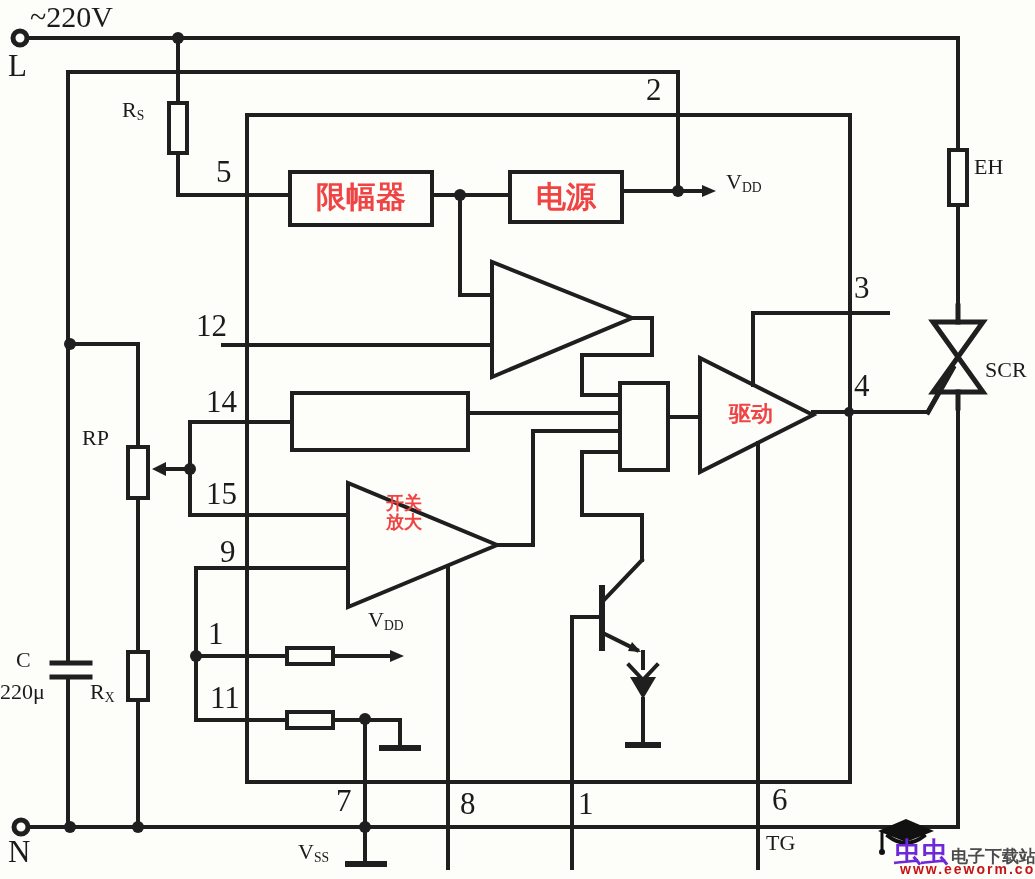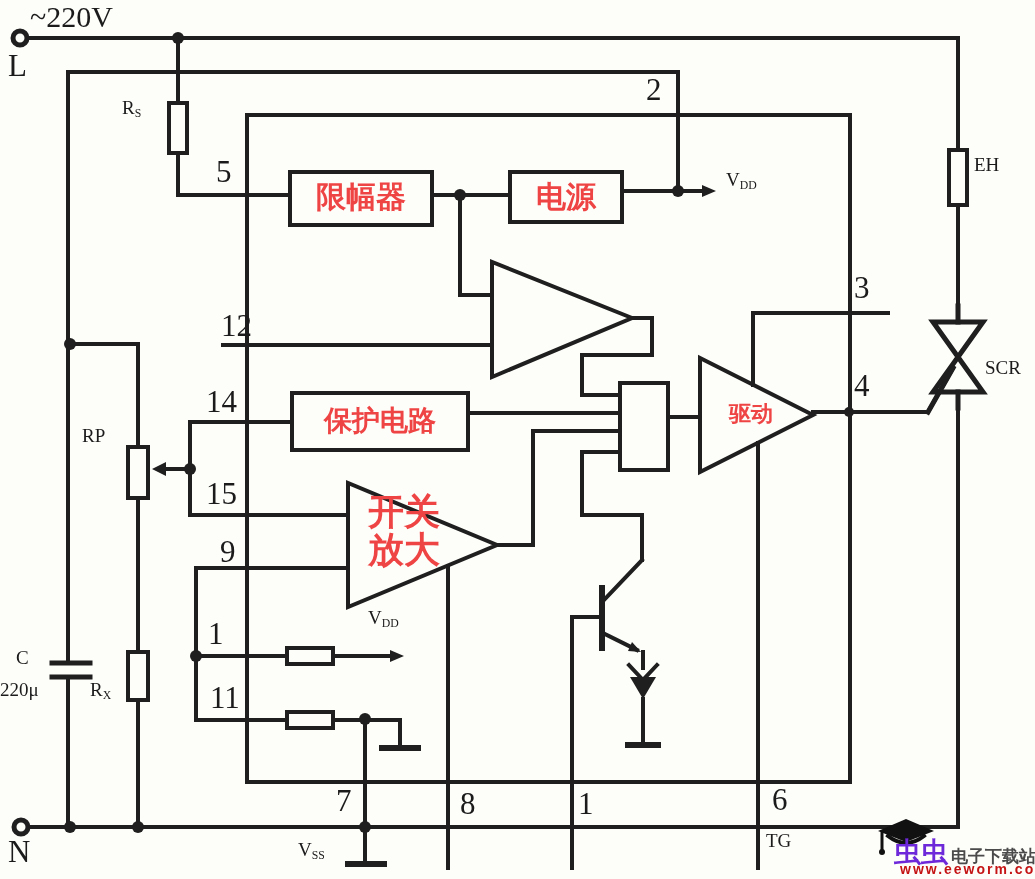--- a/index.html
+++ b/index.html
@@ -1,21 +1,21 @@
 <!DOCTYPE html>
 <html><head>
 <meta charset="utf-8">
 <style>
   html,body{margin:0;padding:0;background:#e8e8e4;}
   #stage{position:relative;width:1035px;height:879px;background:#fdfdfa;overflow:hidden;
          font-family:"Liberation Serif",serif;}
   #art{position:absolute;left:0;top:0;z-index:1;}
   .lb{position:absolute;z-index:2;color:#1b1b1b;white-space:nowrap;line-height:1.05;}
   .pin{font-size:31px;}
-  .comp{font-size:19px;}
+  .comp{font-size:22px;}
   .cn{font-weight:700;color:#ef4444;text-align:center;}
   .sub{font-size:0.62em;vertical-align:-0.25em;font-weight:inherit;}
   .wm-brand{font-size:27px;font-weight:700;color:#6d28d9;font-family:"Liberation Sans",sans-serif;}
   .wm-site{font-size:17px;font-weight:700;color:#4b4b4b;font-family:"Liberation Sans",sans-serif;}
   .wm-url{font-size:14px;font-weight:700;color:#c41414;letter-spacing:2px;font-family:"Liberation Sans",sans-serif;}
 </style>
 </head>
 <body>
 
 <div id="stage">
@@ -180,37 +180,36 @@
   <span class="lb comp" style="left:974px;top:155px">EH</span>
   <span class="lb comp" style="left:985px;top:358px">SCR</span>
   <span class="lb comp" style="left:766px;top:831px">TG</span>
 
   <span class="lb comp" style="left:726px;top:170px"><span>V</span><sub class="sub">DD</sub></span>
   <span class="lb comp" style="left:368px;top:608px"><span>V</span><sub class="sub">DD</sub></span>
   <span class="lb comp" style="left:298px;top:840px"><span>V</span><sub class="sub">SS</sub></span>
 
   <span class="lb pin" style="left:216px;top:156px">5</span>
   <span class="lb pin" style="left:646px;top:74px">2</span>
-  <span class="lb pin" style="left:221px;top:310px">12</span>
+  <span class="lb pin" style="left:196px;top:310px">12</span>
   <span class="lb pin" style="left:206px;top:386px">14</span>
   <span class="lb pin" style="left:206px;top:478px">15</span>
   <span class="lb pin" style="left:220px;top:536px">9</span>
   <span class="lb pin" style="left:208px;top:618px">1</span>
   <span class="lb pin" style="left:210px;top:682px">11</span>
   <span class="lb pin" style="left:336px;top:785px">7</span>
   <span class="lb pin" style="left:460px;top:788px">8</span>
   <span class="lb pin" style="left:578px;top:788px">1</span>
   <span class="lb pin" style="left:772px;top:784px">6</span>
   <span class="lb pin" style="left:854px;top:272px">3</span>
   <span class="lb pin" style="left:854px;top:370px">4</span>
 
   <span class="lb cn" style="left:295px;top:181px;width:132px;font-size:30px">限幅器</span>
   <span class="lb cn" style="left:515px;top:181px;width:102px;font-size:30px">电源</span>
-  <span class="lb cn" style="left:300px;top:406px;width:160px;font-size:28px">保护电路</span>
-  <span class="lb cn" style="left:352px;top:494px;width:104px;font-size:36px">
+  <span class="lb cn" style="left:352px;top:494px;width:104px;font-size:18px">
       <span style="display:block">开关</span>
       <span style="display:block">放大</span>
     </span>
   <span class="lb cn" style="left:704px;top:402px;width:94px;font-size:22px">驱动</span>
 
   <span class="lb wm-brand" style="left:894px;top:838px">虫虫</span>
   <span class="lb wm-site" style="left:951px;top:848px">电子下载站</span>
   <span class="lb wm-url" style="left:900px;top:862px">www.eeworm.com</span>
 
 </div>

